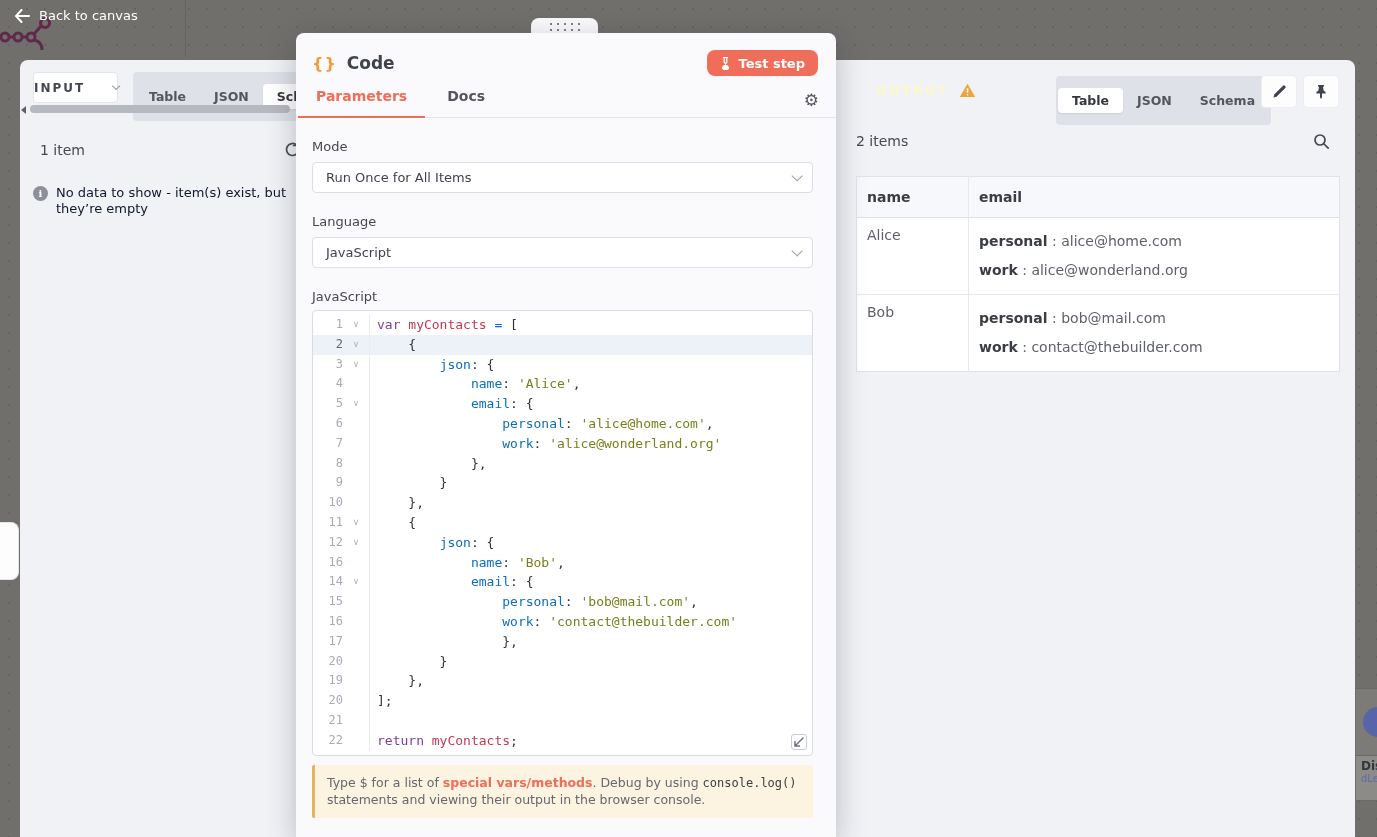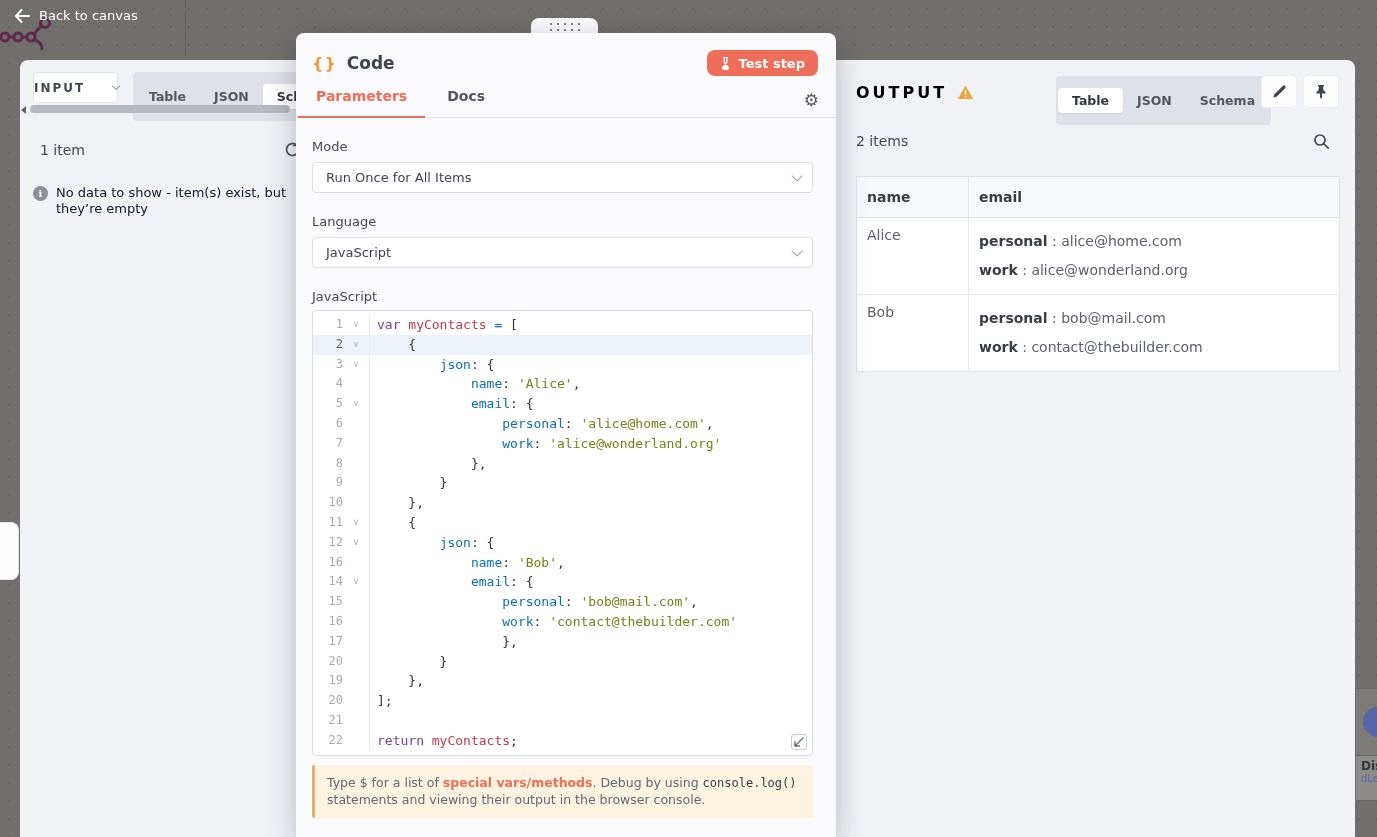--- a/index.html
+++ b/index.html
@@ -34,21 +34,21 @@
   .hscroll-arrow { left:21px; top:106px; width:0; height:0; border-top:4px solid transparent; border-bottom:4px solid transparent; border-right:5px solid #5e616a; z-index:1; }
   .items-count { font-size:14px; color:#45484f; z-index:1; }
   .input-count { left:40px; top:142px; }
   .refresh-ic { left:284px; top:141px; z-index:1; cursor:pointer; }
   .nodata { left:33px; top:185px; width:265px; display:flex; gap:8px; z-index:1; }
   .info-ic { width:15px; height:15px; border-radius:50%; background:#8d909a; color:#fff; font-size:10px; font-weight:700; font-family:"DejaVu Serif",serif; display:flex; align-items:center; justify-content:center; flex:0 0 15px; margin-top:1px; }
   .nodata-text { font-size:13px; line-height:16px; color:#0f172a; }
 
   
   .output-title { left:856px; top:83px; display:flex; align-items:center; gap:10px; z-index:1; }
-  .panel-title { font-size:16px; font-weight:700; letter-spacing:3px; color:#000000; }
+  .panel-title { font-size:12px; font-weight:700; letter-spacing:3px; color:#fef9c3;margin-left:20px; }
   .output-tabs { left:1056px; top:76px; }
   .icon-btn { width:36px; height:33px; background:#fdfdfe; border:1px solid #ececf1; border-radius:4px; display:flex; align-items:center; justify-content:center; z-index:1; cursor:pointer; }
   .out-count { left:856px; top:133px; }
   .search-ic { left:1313px; top:133px; z-index:1; cursor:pointer; }
 
   .out-table { left:856px; top:176px; width:484px; border:1px solid #e0e2e8; border-radius:2px; background:#fff; border-collapse:collapse; z-index:1; font-size:14px; }
   .out-table th { background:#f7f8fb; text-align:left; font-weight:700; color:#3a3d44; padding:12px 10px; border-bottom:1px solid #e0e2e8; }
   .out-table th + th, .out-table td + td { border-left:1px solid #e6e8ee; }
   .out-table td { color:#5e6169; vertical-align:top; padding:9px 10px; border-bottom:1px solid #e6e8ee; }
   .out-table tr:last-child td { border-bottom:none; }

